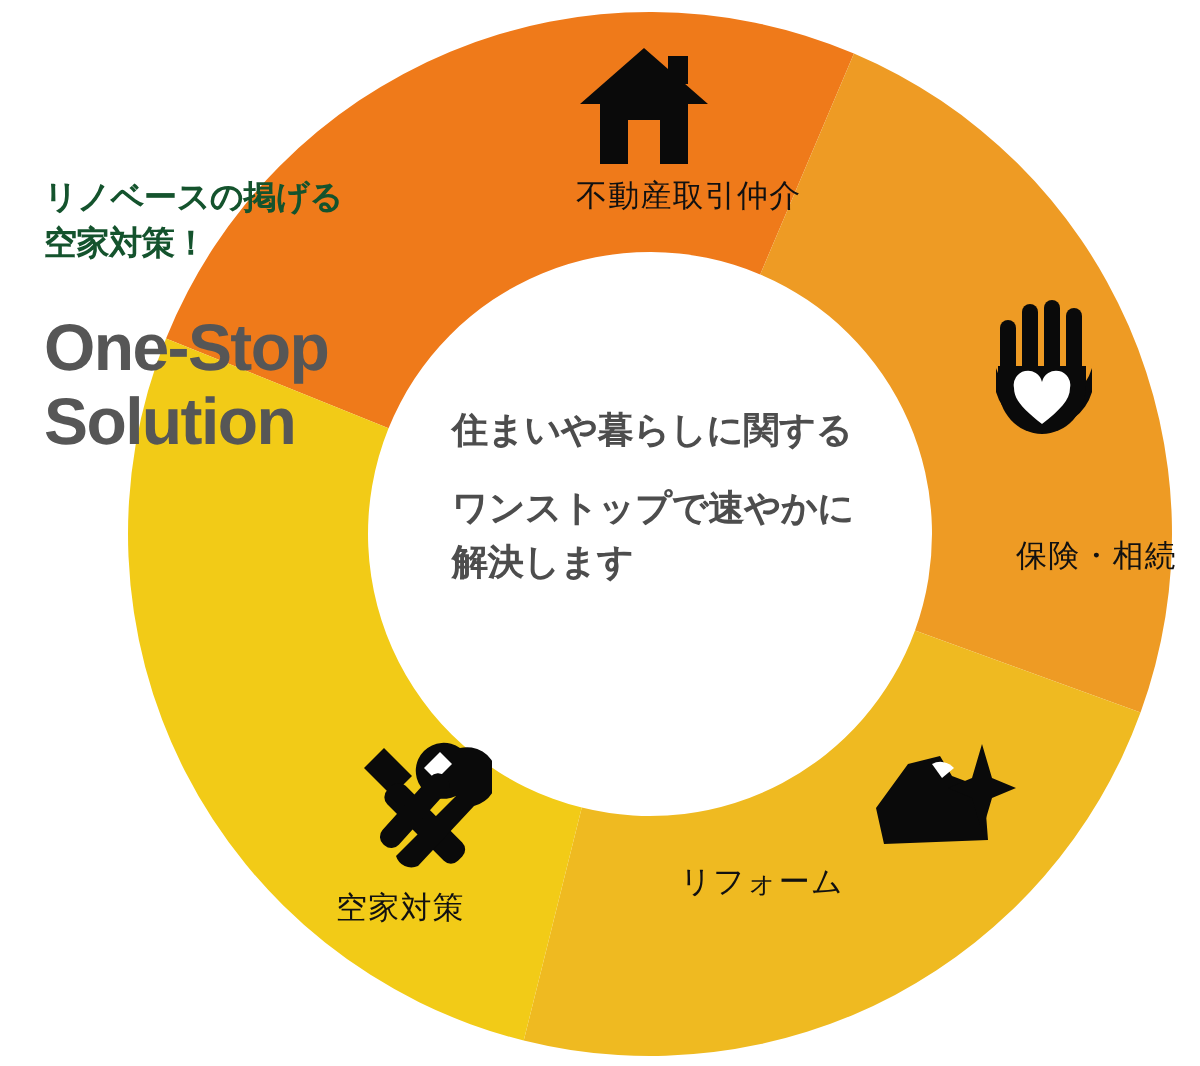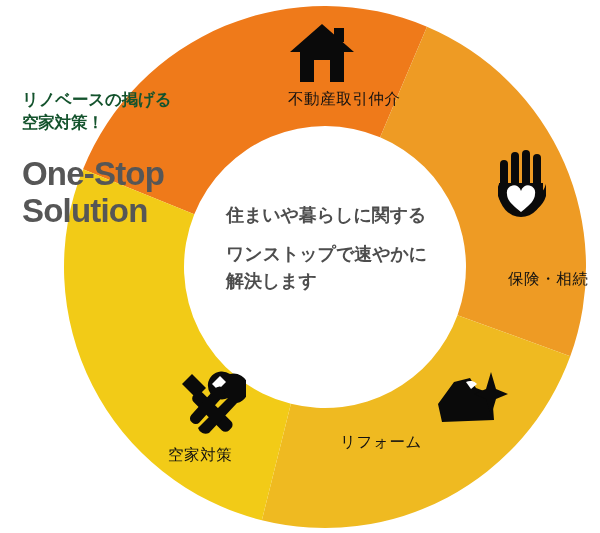--- a/index.html
+++ b/index.html
@@ -79,21 +79,21 @@
     line-height: 1.45;
     color: #111111;
     letter-spacing: 0.6px;
     white-space: nowrap;
   }
   .seg-label.two-line { line-height: 1.5; text-align: right; }
 
   #label-brokerage { left: 248px; top: 88px; margin-left: 40px; }
   #label-insurance { left: 508px; top: 233px; margin-top: 35px; }
   #label-reform    { left: 340px; top: 430px; }
-  #label-vacant    { left: 168px; top: 444px; }
+  #label-vacant    { left: 168px; top: 444px; font-family: Liberation Mono, monospace; }
 
   .seg-icon { position: absolute; }
   #icon-house  { left: 288px; top: 22px;  width: 68px; height: 62px; }
   #icon-hand   { left: 495px; top: 150px; width: 56px; height: 70px; }
   #icon-sparkle{ left: 436px; top: 372px; width: 72px; height: 56px; }
   #icon-tools  { left: 172px; top: 370px; width: 74px; height: 66px; }
 </style>
 </head>
 <body>
 

